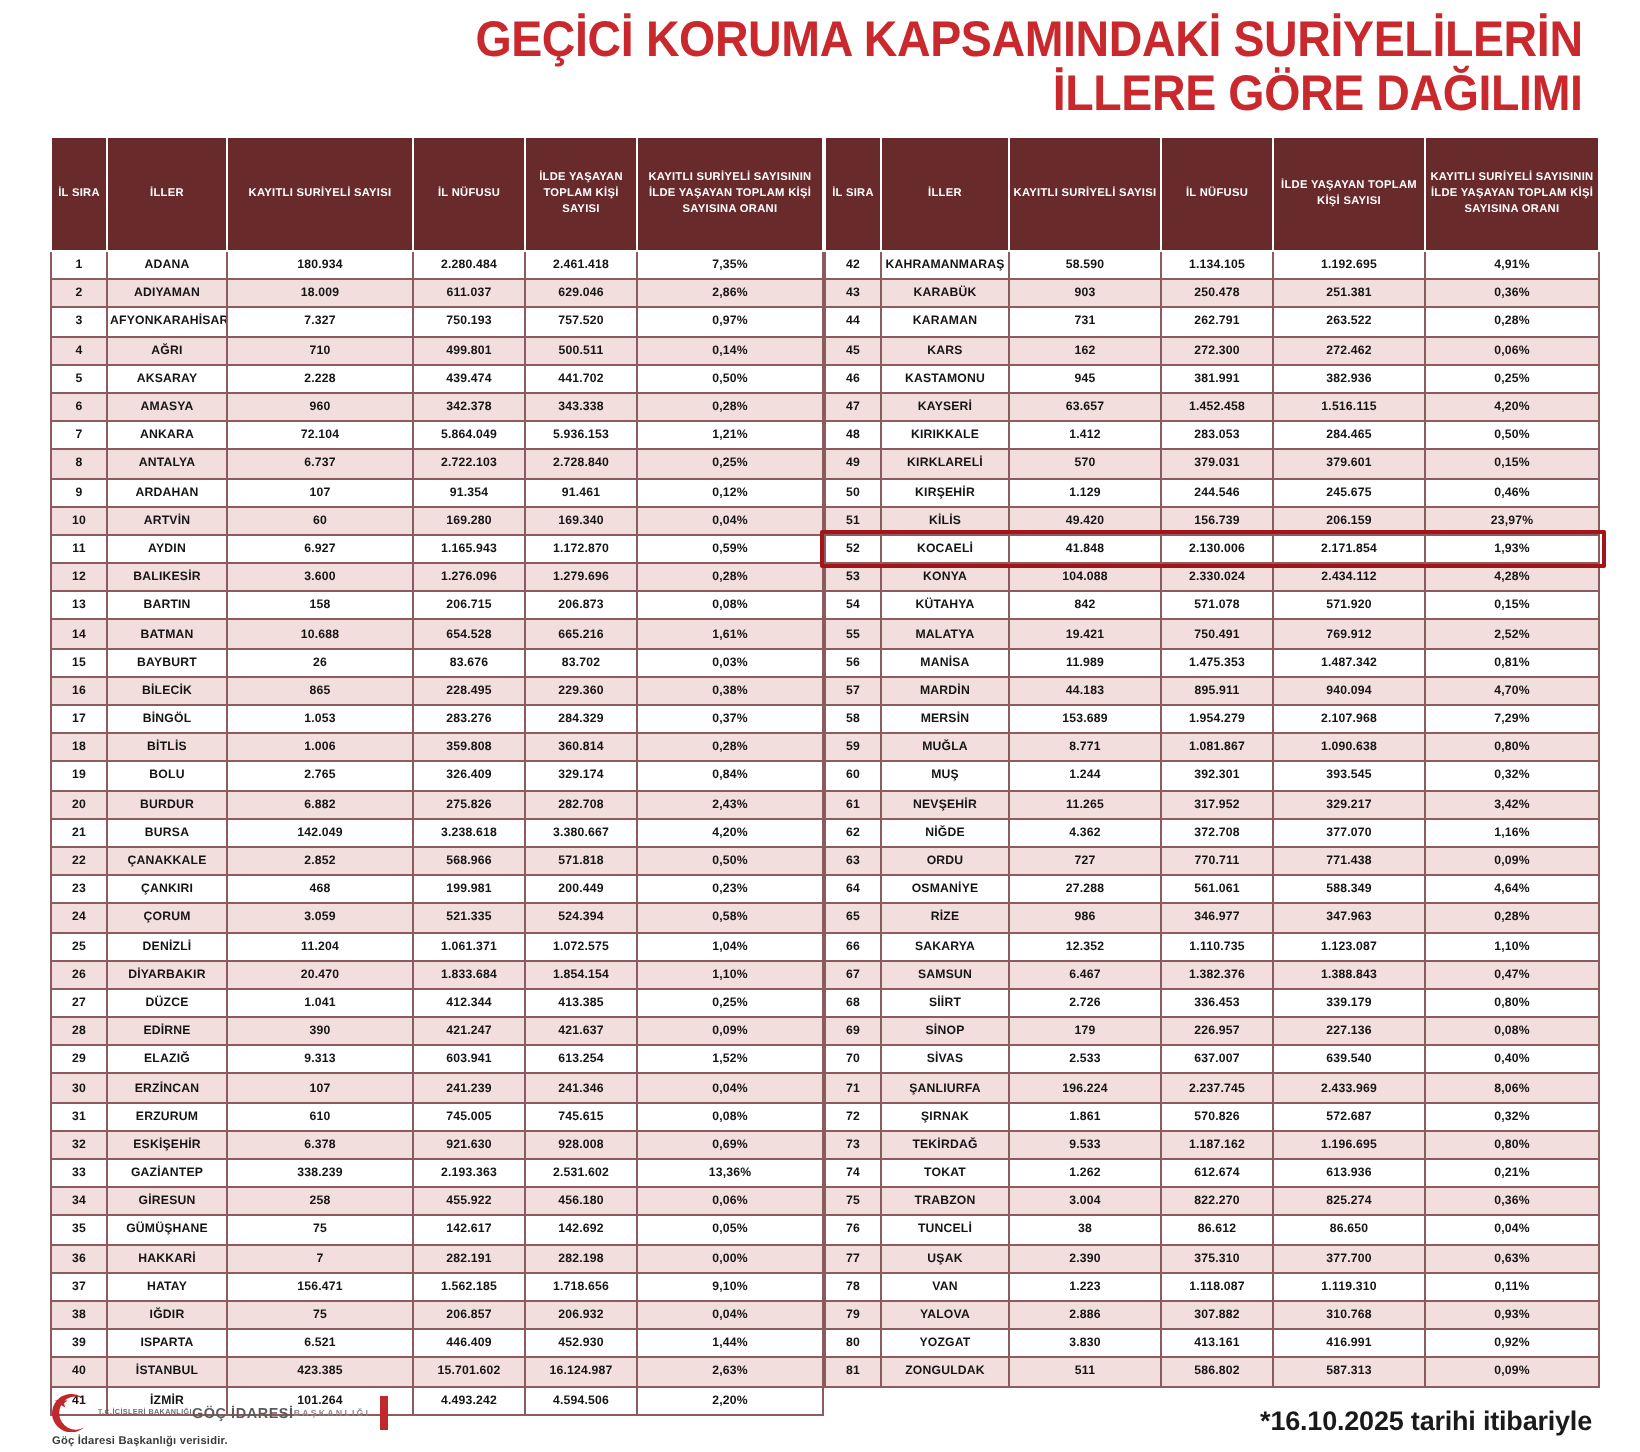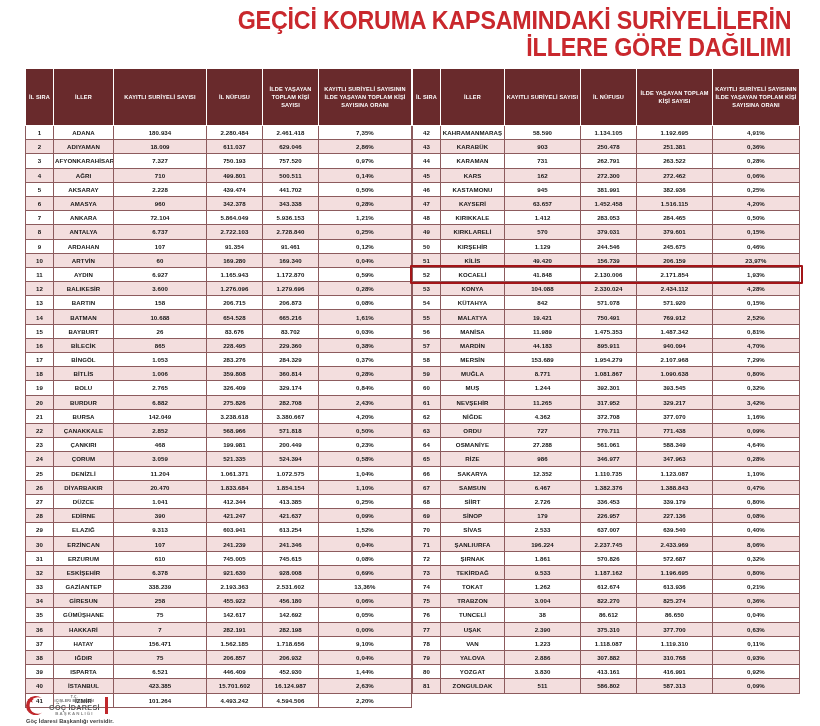--- a/index.html
+++ b/index.html
@@ -127,21 +127,21 @@
     align-items: center;
     gap: 3px;
   }
   .crescent-wrap {
     position: relative;
     width: 20px;
     height: 19px;
   }
   .logo-text {
     display: flex;
-    flex-direction: column;
+    flex-direction: row;
     align-items: center;
     line-height: 1;
   }
   .logo-tc {
     font-size: 3.4px;
     font-weight: bold;
     color: #6E6E6E;
     letter-spacing: 0.3px;
   }
   .logo-min {
@@ -909,13 +909,14 @@
         <span class="logo-tc">T.C.</span>
         <span class="logo-min">İÇİŞLERİ BAKANLIĞI</span>
         <span class="logo-goc">GÖÇ İDARESİ</span>
         <span class="logo-bas">BAŞKANLIĞI</span>
       </span>
       <span class="logo-bar"></span>
     </div>
     <div class="logo-caption">Göç İdaresi Başkanlığı verisidir.</div>
   </div>
 
+  <div class="date-note">*16.10.2025 tarihi itibariyle</div>
 </div>
 
 </body></html>

